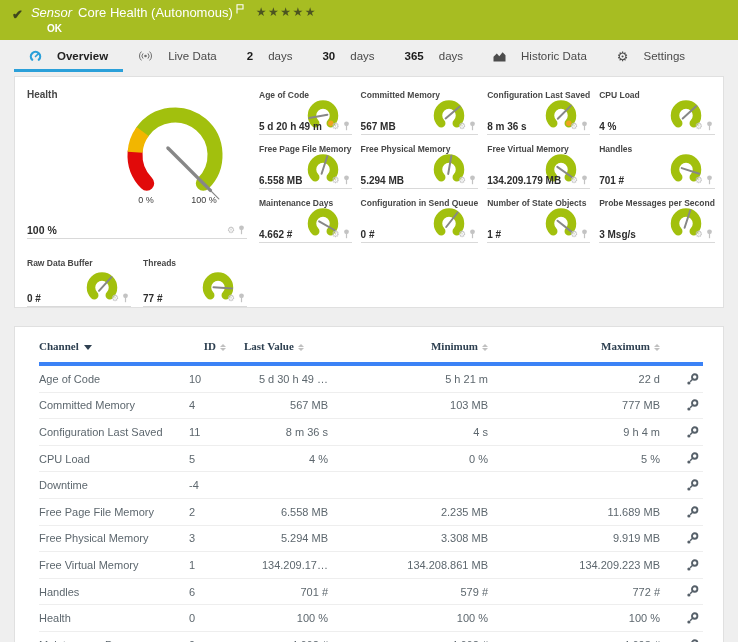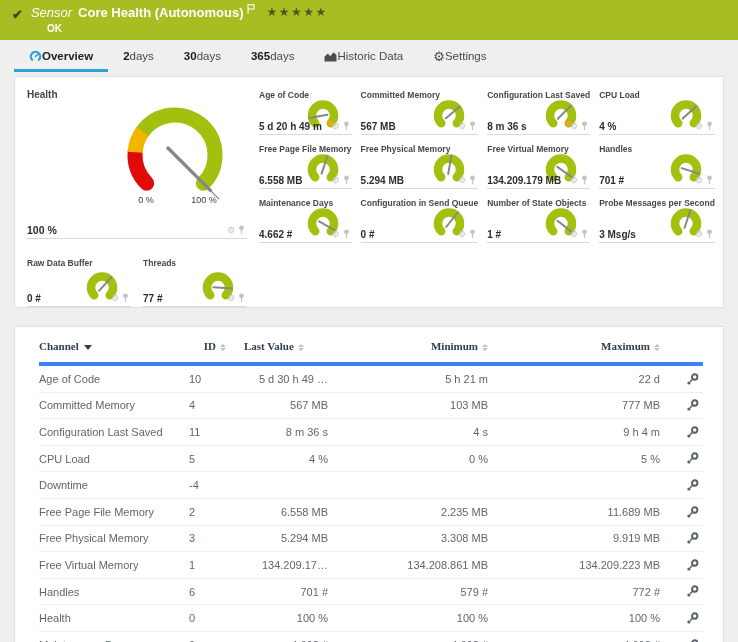--- a/index.html
+++ b/index.html
@@ -7,27 +7,27 @@
     width: 738px; height: 642px; overflow: hidden;
     background: #efefef;
     font-family: "Liberation Sans", sans-serif;
     position: relative;
   }
   
   .sensor-header { background: #a7bd22; height: 40px; display: flex; padding: 5px 10px 0; color: #fff; }
   .check { color: #3f471d; font-weight: bold; font-size: 13px; margin: 2px 8px 0 2px; }
   .h-line1 { font-size: 13px; display: flex; align-items: center; }
   .h-line1 i { font-style: italic; font-weight: 400; margin-right: 6px; }
-  .h-line1 b { font-weight: 700; }
+  .h-line1 b { font-weight: 400; }
   .flag { margin: -7px 0 0 3px; }
   .stars { color: #4c5420; font-size: 12px; letter-spacing: 1.5px; margin: -2px 0 0 12px; }
   .h-line2 { font-size: 10px; font-weight: bold; margin-top: 3px; padding-left: 16px; }
   
   .tabs { display: flex; align-items: stretch; height: 32px; margin: 0 14px; font-size: 11.5px; color: #4a4a4a; }
-  .tab { display: flex; align-items: center; gap: 0; padding: 0 15px; position: relative; cursor: pointer; white-space: nowrap; }
+  .tab { display: flex; align-items: center; gap: 15px; padding: 0 15px; position: relative; cursor: pointer; white-space: nowrap; }
   .tab b { color: #1b1b1b; }
   .tab.active { font-weight: bold; color: #222; }
   .tab.active::after { content: ""; position: absolute; left: 0; right: 0; bottom: 0; height: 3px; background: #2ba0d9; }
   .tab .gear-glyph { font-size: 13px; color: #4c4c4c; line-height: 1; }
   
   .panel { background: #fff; border: 1px solid #e0e0e0; margin: 0 14px; }
   .gauges-panel { margin-top: 4px; height: 232px; padding: 10px 10px 0 12px; display: flex; }
   .health-col { width: 222px; display: flex; flex-direction: column; margin-right: 12px; }
   .tile { position: relative; border-bottom: 1px solid #d9d9d9; }
   .health-tile { height: 152px; }
@@ -79,20 +79,30 @@
 
 <nav class="tabs">
   <div class="tab active">
     <svg width="13" height="13" viewBox="0 0 14 14">
         <path d="M3.46 10.54 A5 5 0 1 1 10.54 10.54" stroke="#2ba0d9" stroke-width="2.4" fill="none" stroke-linecap="round"></path>
         <line x1="7" y1="7" x2="10.2" y2="3.9" stroke="#2ba0d9" stroke-width="1.8" stroke-linecap="round"></line>
       </svg>
     <span>Overview</span>
   </div>
   <div class="tab">
+    <svg width="15" height="12" viewBox="0 0 15 12">
+        <circle cx="7.5" cy="6" r="1.3" fill="#6e6e6e"></circle>
+        <path d="M5.1 3.4 A3.7 3.7 0 0 0 5.1 8.6" stroke="#6e6e6e" fill="none" stroke-width="1"></path>
+        <path d="M9.9 3.4 A3.7 3.7 0 0 1 9.9 8.6" stroke="#6e6e6e" fill="none" stroke-width="1"></path>
+        <path d="M3.4 1.6 A6 6 0 0 0 3.4 10.4" stroke="#6e6e6e" fill="none" stroke-width="1"></path>
+        <path d="M11.6 1.6 A6 6 0 0 1 11.6 10.4" stroke="#6e6e6e" fill="none" stroke-width="1"></path>
+      </svg>
+    <span>Live Data</span>
+  </div>
+  <div class="tab">
     <b>2</b>
       <span>days</span>
   </div>
   <div class="tab">
     <b>30</b>
       <span>days</span>
   </div>
   <div class="tab">
     <b>365</b>
       <span>days</span>

